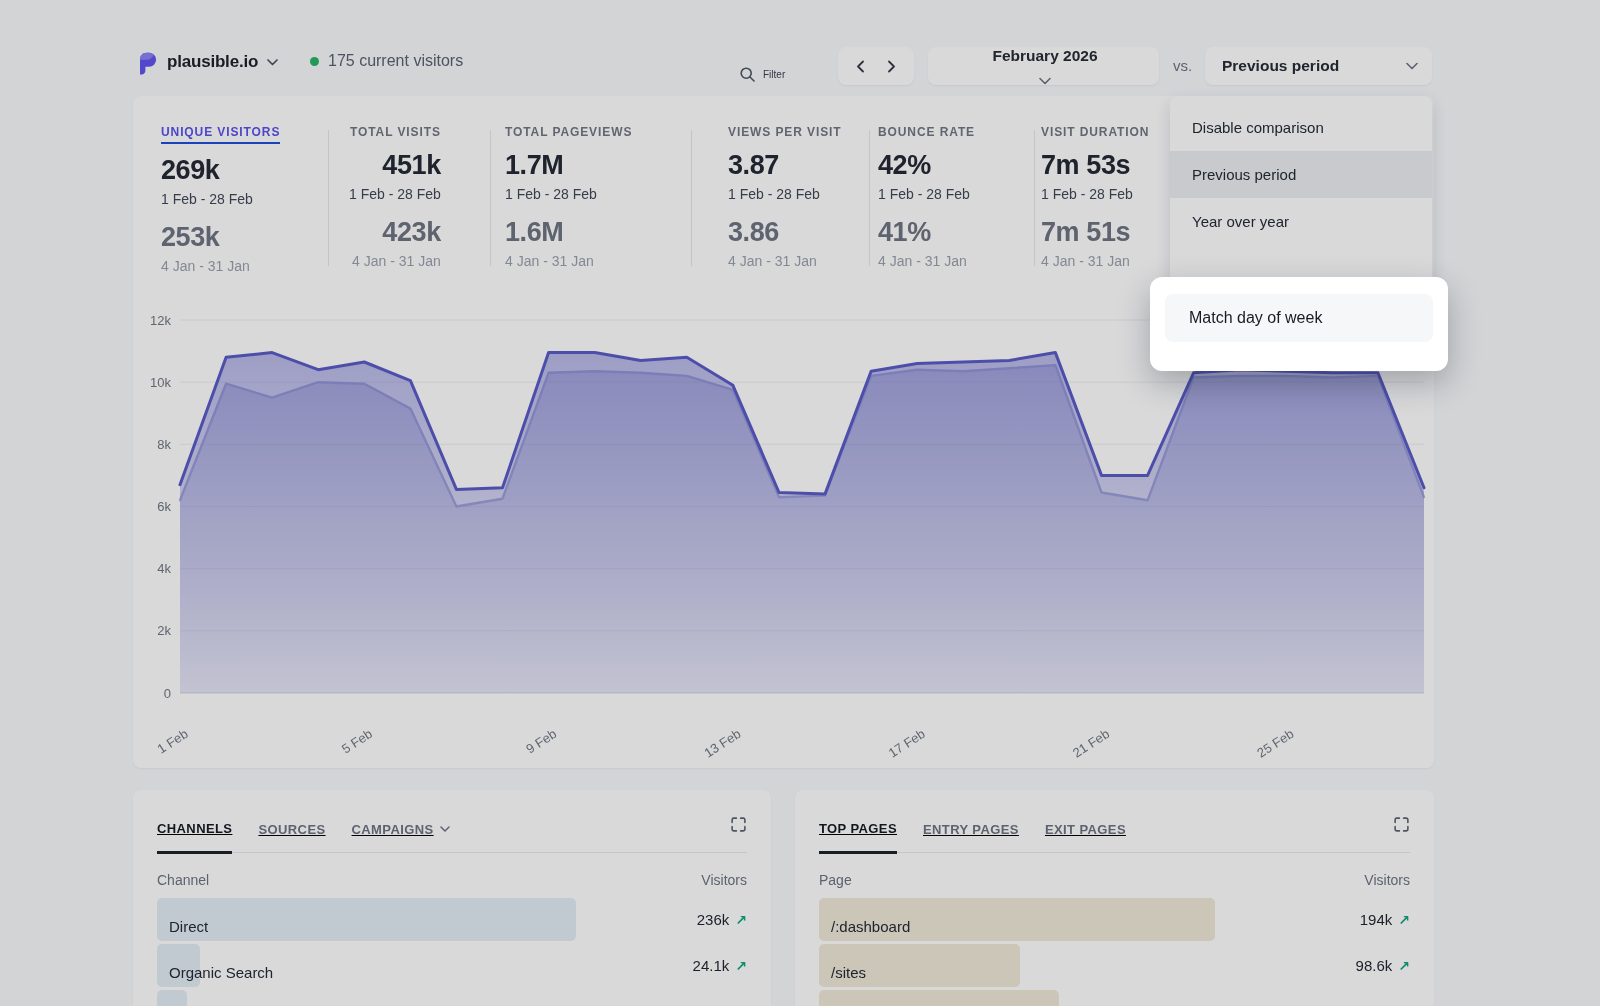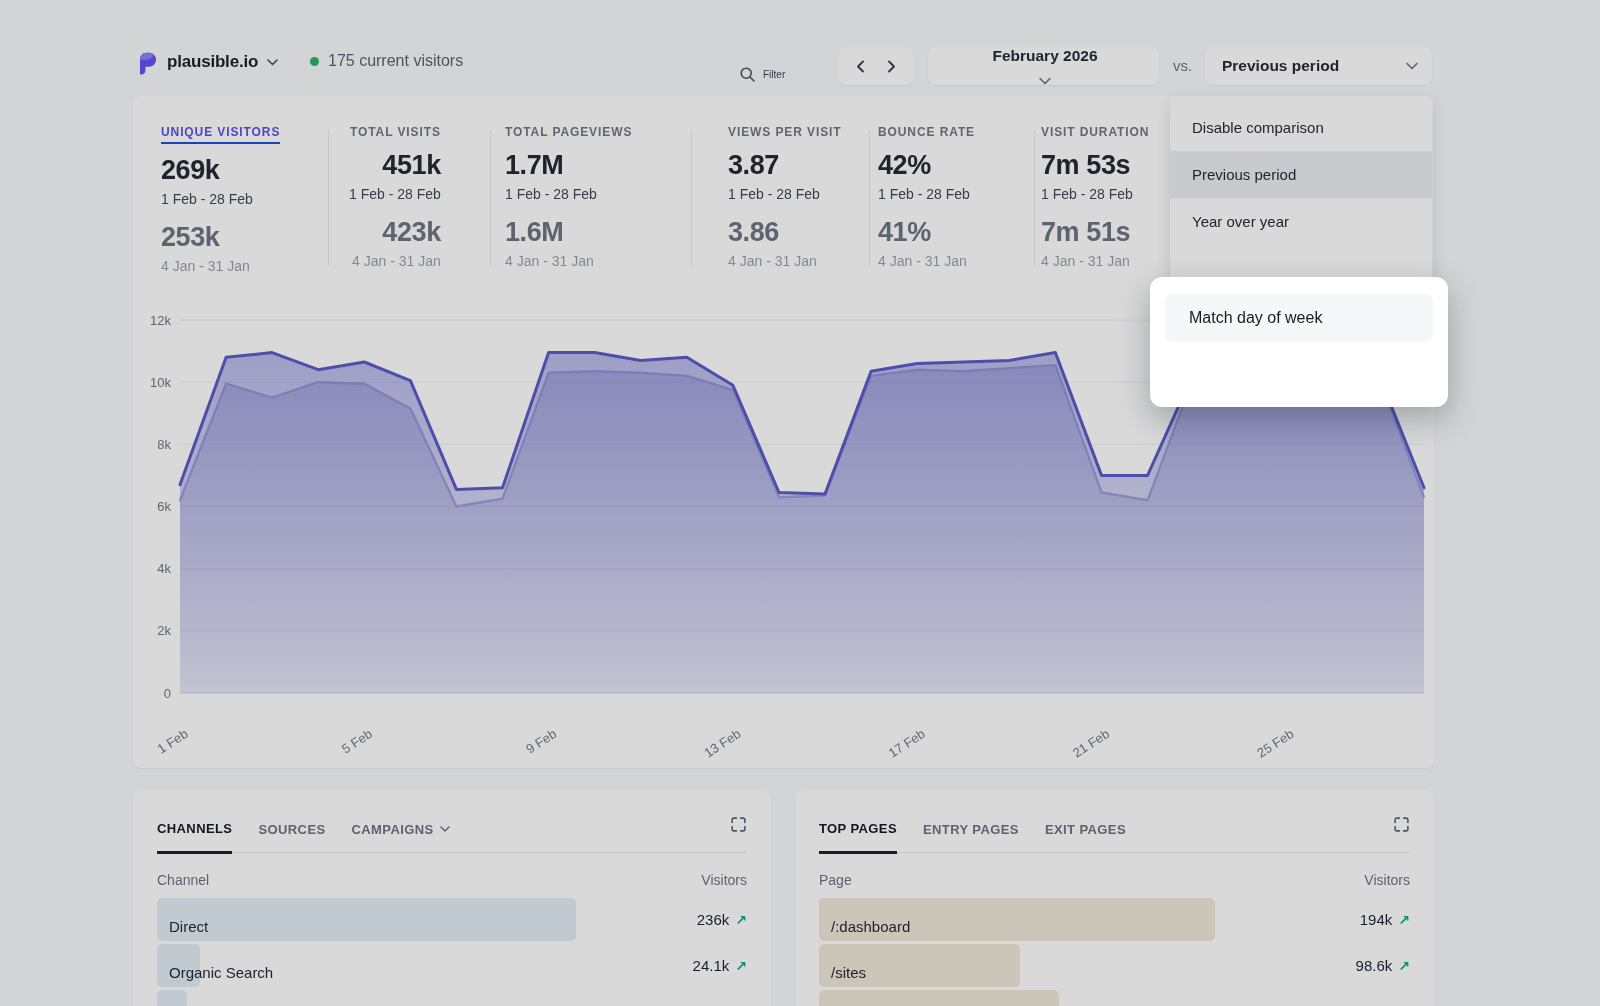--- a/index.html
+++ b/index.html
@@ -39,29 +39,29 @@
 
   
   .menu { position:absolute; left:1170px; top:96px; width:262px; height:212px; background:#ffffff; border-radius:8px; box-shadow:0 6px 16px rgba(16,24,40,.14); padding:8px 0; z-index:10; }
   .menu-item { height:47px; display:flex; align-items:center; padding:0 22px; font-size:15px; color:#232a34; cursor:pointer; }
   .menu-item.active { background:#eceef1; }
 
   
   .overlay { position:absolute; inset:0; background:rgba(10,12,16,0.155); z-index:50; }
 
   
-  .popup { position:absolute; left:1150px; top:277px; width:298px; height:130px; background:#ffffff; border-radius:12px; box-shadow:0 12px 32px rgba(16,24,40,.28); padding:17px 15px; z-index:60; }
+  .popup { position:absolute; left:1150px; top:277px; width:298px; height:94px; background:#ffffff; border-radius:12px; box-shadow:0 12px 32px rgba(16,24,40,.28); padding:17px 15px; z-index:60; }
   .popup-item { height:48px; display:flex; align-items:center; padding:0 24px; font-size:16px; color:#171c24; border-radius:8px; cursor:pointer; }
   .popup-item.hl { background:#f6f7f8; }
 
   
   .card { position:absolute; top:790px; height:260px; background:#ffffff; border-radius:8px 8px 0 0; box-shadow:0 1px 2px rgba(16,24,40,.05); padding:24px 24px 0 24px; }
   .card-left { left:133px; width:638px; }
   .card-right { left:795px; width:639px; }
-  .tabs { display:flex; align-items:flex-end; gap:26px; border-bottom:1px solid #e6e8eb; height:39px; position:relative; }
+  .tabs { display:flex; align-items:flex-end; gap:26px; border-bottom:1px solid #e6e8eb; height:39px; position:relative;text-decoration:underline; }
   .tab { font-size:13px; font-weight:600; letter-spacing:.4px; color:#6b7280; padding-bottom:15px; cursor:pointer; display:flex; align-items:center; gap:6px; }
   .tab.active { color:#14181f; font-weight:700; border-bottom:3px solid #1c2128; margin-bottom:-2px; }
   .expand-btn { position:absolute; right:0; top:2px; cursor:pointer; }
   .cols { display:flex; justify-content:space-between; font-size:14px; color:#6b7280; margin:19px 0 10px 0; }
   .row { position:relative; height:43px; margin-bottom:3px; }
   .rowbar { position:absolute; left:0; top:0; bottom:0; border-radius:5px; }
   .bar-blue { background:#e3edf5; }
   .bar-tan { background:#efe9d6; }
   .row-label { position:absolute; left:12px; top:0; height:57px; display:flex; align-items:center; font-size:15px; color:#232a34; }
   .row-val { position:absolute; right:0; top:0; height:43px; display:flex; align-items:center; gap:6px; font-size:15px; font-weight:500; color:#1d232c; }

